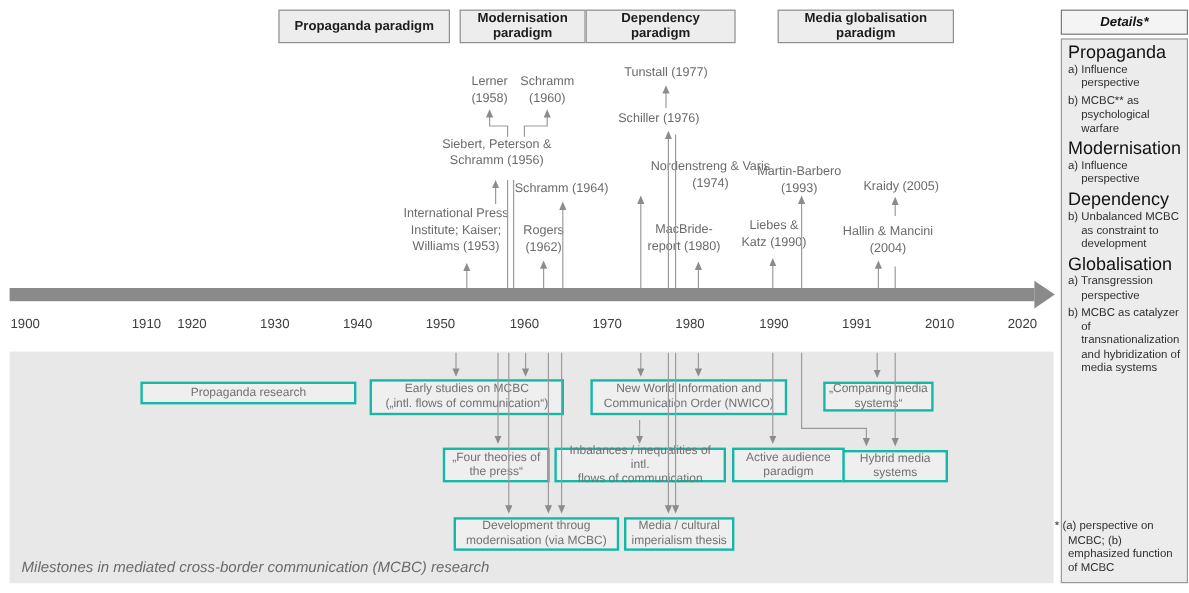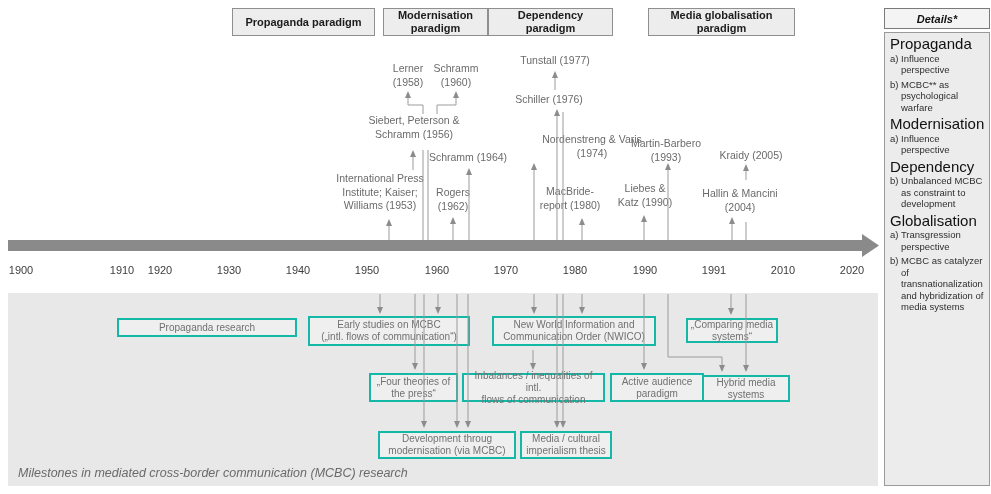--- a/index.html
+++ b/index.html
@@ -185,15 +185,16 @@
         <div class="d-item">b) MCBC** as psychological warfare</div>
         <div class="d-head">Modernisation</div>
         <div class="d-item">a) Influence perspective</div>
         <div class="d-head">Dependency</div>
         <div class="d-item">b) Unbalanced MCBC as constraint to development</div>
         <div class="d-head">Globalisation</div>
         <div class="d-item">a) Transgression perspective</div>
         <div class="d-item">b) MCBC as catalyzer of transnationalization and hybridization of media systems</div>
       </div>
     <div id="details-footnotes">
+        <div class="d-item d-foot">* (a) perspective on MCBC; (b) emphasized function of MCBC</div>
       </div>
   </div>
 </div>
 
 </body></html>

